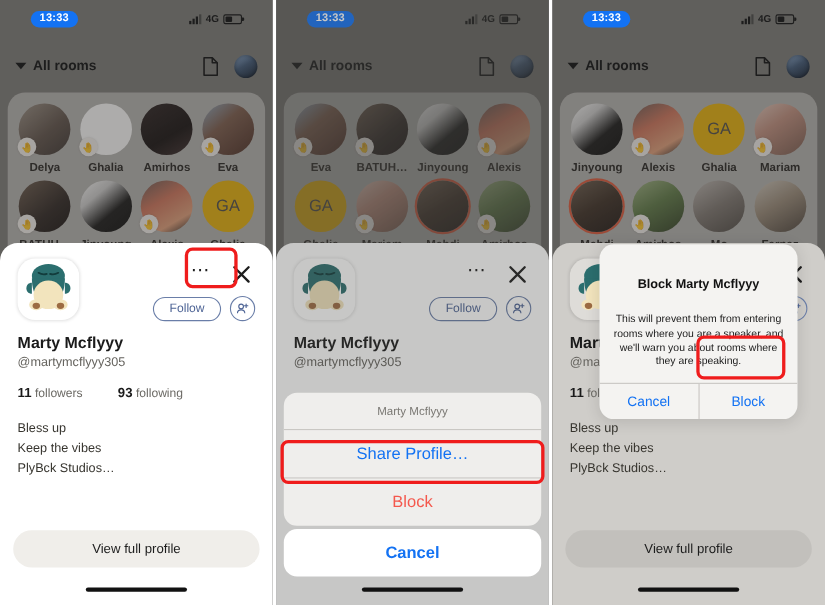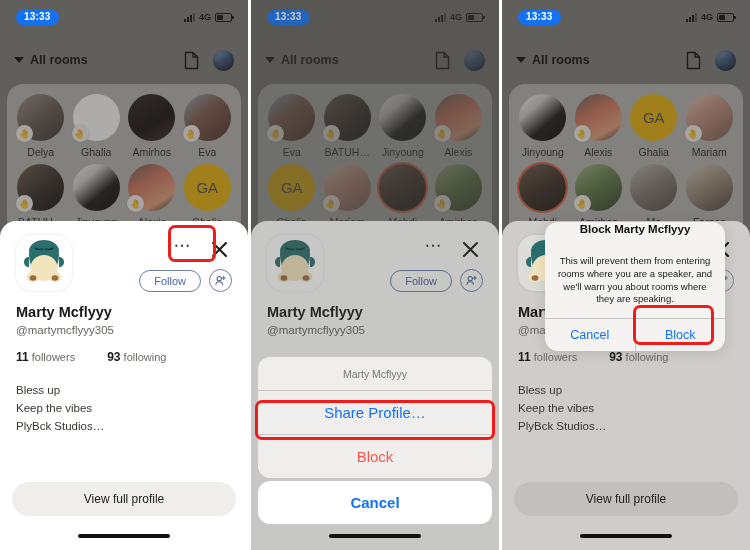--- a/index.html
+++ b/index.html
@@ -24,21 +24,21 @@
     flex: 0 0 248px;
   }
   .phone + .phone { margin-left: 3px; }
 
   
   .statusbar {
     position: absolute; top: 0; left: 0; right: 0;
     height: 34px;
     display: flex; align-items: center;
     justify-content: space-between;
-    padding: 0 16px;
+    padding: 0 28px;
     z-index: 5;
   }
   .clock-pill {
     background: #1372f3;
     color: #ffffff;
     font-size: 10px;
     font-weight: bold;
     letter-spacing: .2px;
     border-radius: 9px;
     padding: 2px 8px 3px 8px;
@@ -120,21 +120,21 @@
     width: 17px; height: 17px; border-radius: 50%;
     background: #f4f2ee;
     display: flex; align-items: center; justify-content: center;
     font-size: 9px;
     box-shadow: 0 0 2px rgba(0,0,0,.18);
   }
   .cell .nm {
     margin-top: 5px;
     font-size: 10.5px;
     color: #24221f;
-    font-weight: 400;
+    font-weight: 700;
     max-width: 56px;
     overflow: hidden;
     white-space: nowrap;
     text-overflow: clip;
   }
 
   
   .p-delya   { background: linear-gradient(140deg,#9a8f84,#5e5149 55%,#3a3330); }
   .p-marty   { background: #ffffff; }
   .p-tatiana { background: linear-gradient(150deg,#2a2020,#120d0d 60%,#3b2b2b); }
@@ -296,21 +296,21 @@
     position: absolute;
     left: 43px;
     top: 222px;
     width: 180px;
     background: #f4f3f1;
     border-radius: 13px;
     overflow: hidden;
     z-index: 10;
     box-shadow: 0 2px 14px rgba(0,0,0,.12);
   }
-  .alert-body { padding: 1px 12px 12px 12px; text-align: center; }
+  .alert-body { padding: 31px 12px 12px 12px; text-align: center; }
   .alert-title { font-size: 11.5px; font-weight: bold; color: #111111; }
   .alert-msg { margin-top: 20px; font-size: 9.5px; line-height: 1.35; color: #1a1a1a; }
   .alert-actions { display: flex; border-top: 0.5px solid #c8c6c2; }
   .alert-btn {
     flex: 1;
     text-align: center;
     padding: 9px 4px;
     font-size: 12.5px;
     color: #1372f3;
   }

